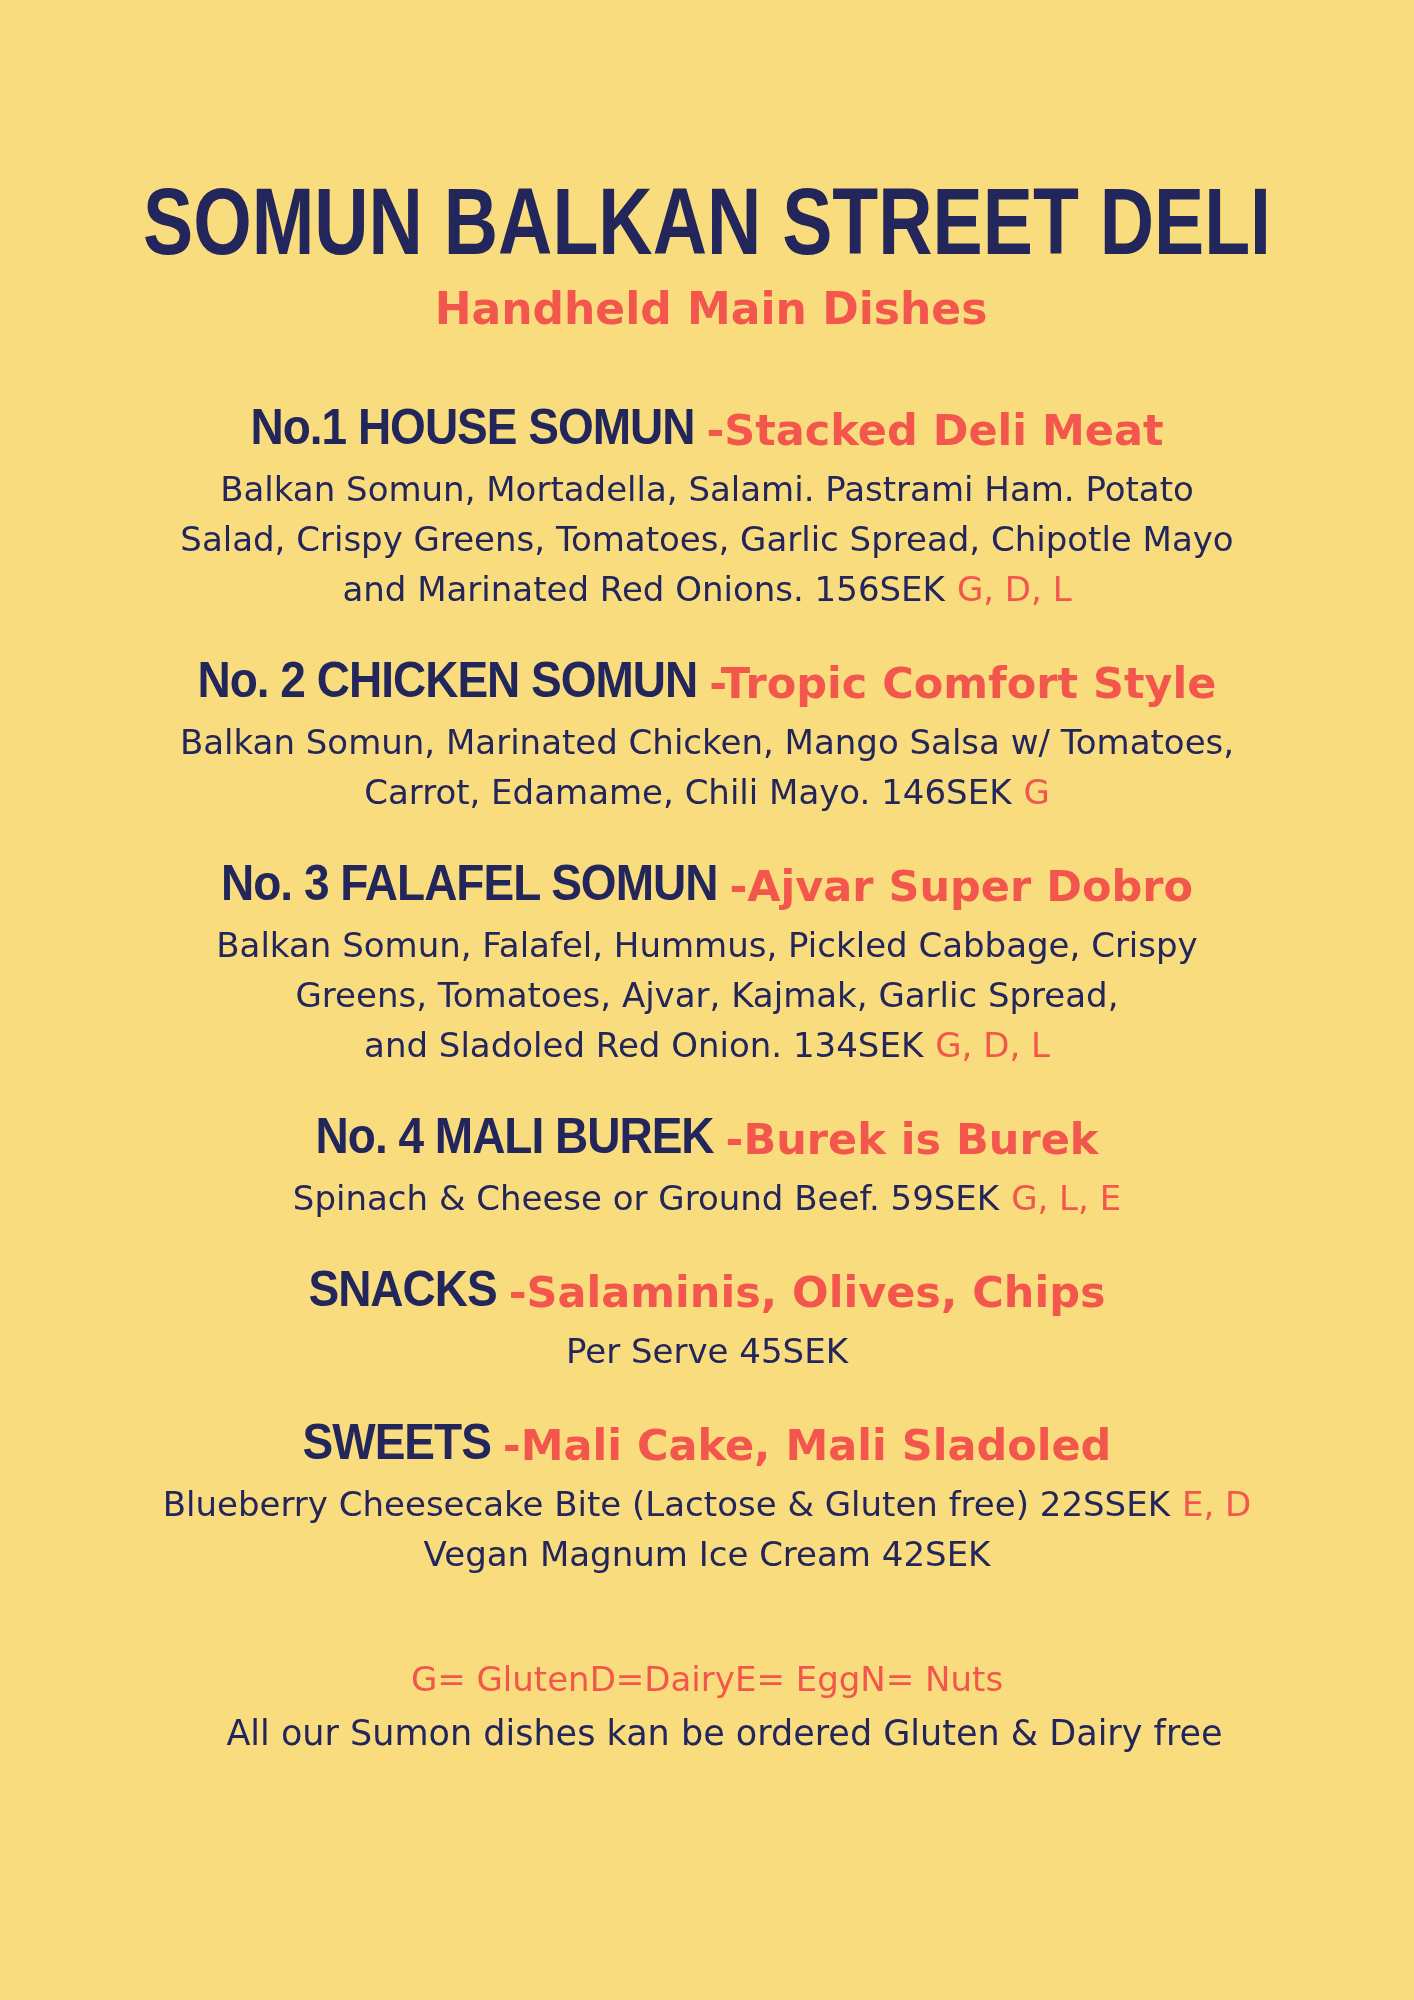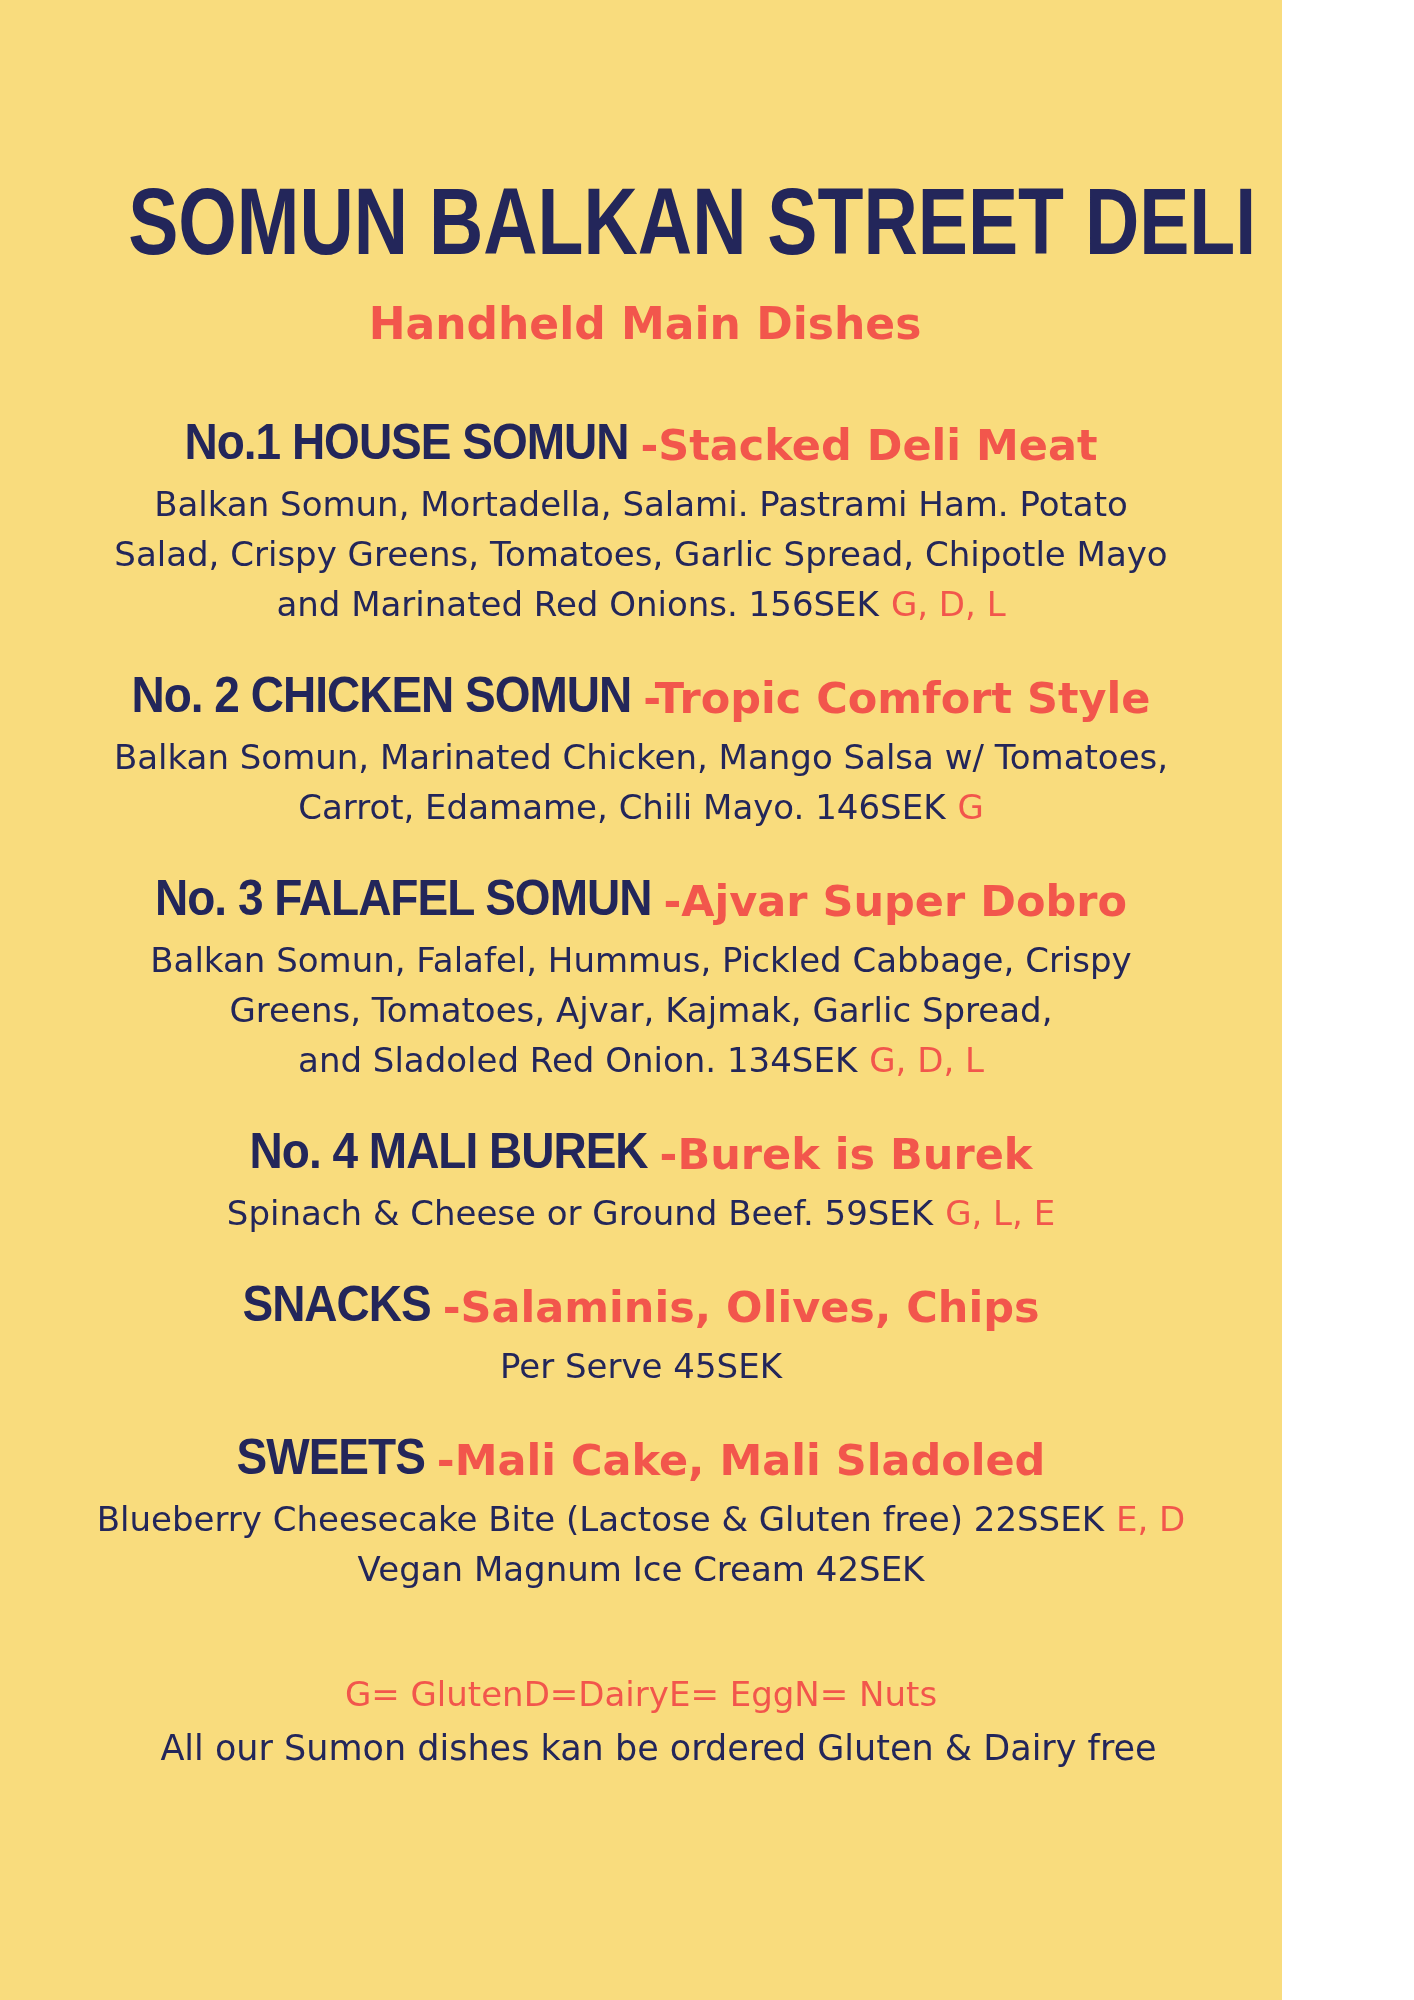--- a/index.html
+++ b/index.html
@@ -1,38 +1,38 @@
 <!DOCTYPE html>
 <html><head>
 <meta charset="utf-8">
 <style>
   html,body { margin:0; padding:0; }
   .page {
     position:relative;
-    width:1282px; height:2000px;
+    width:1414px; height:2000px;
     background:#F9DC7D;
     font-family:"DejaVu Sans", sans-serif;
     color:#23265A;
     overflow:hidden;
     text-align:center;
   }
   .content { padding-top:175px; }
   .title {
     font-family:"Liberation Sans", sans-serif;
     font-weight:bold;
     font-size:94px;
     line-height:1;
     letter-spacing:0px;
     color:#23265A;
     transform:scaleX(0.80);
     transform-origin:center;
     white-space:nowrap;
   }
   .subtitle {
-    margin-top:33px;
+    margin-top:18px;
     font-size:44px;
     line-height:1;
     font-weight:bold;
     color:#F2564C;
     padding-left:8px;
   }
   .menu { }
   .item { margin-top:44px; }
   .item:first-child { margin-top:74px; }
   .head {

